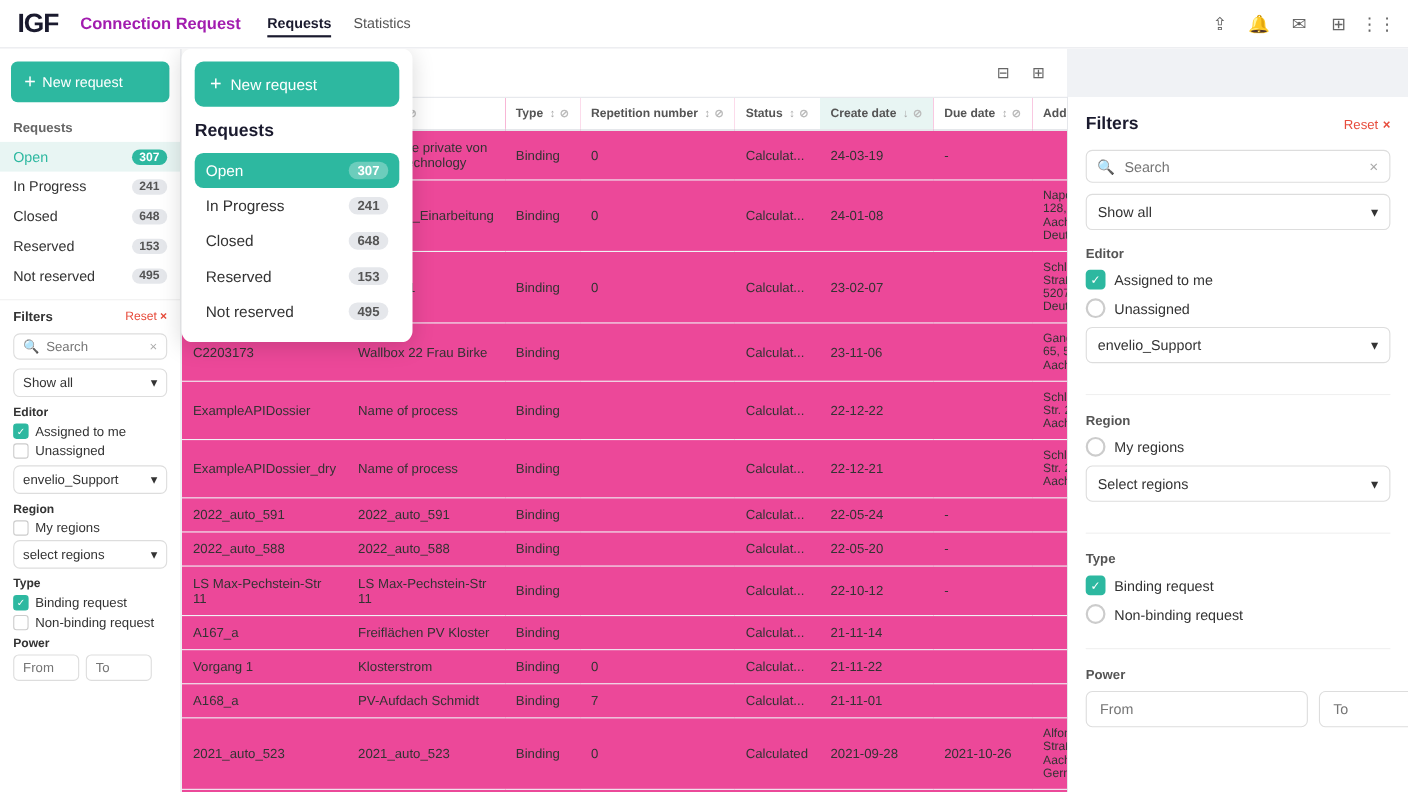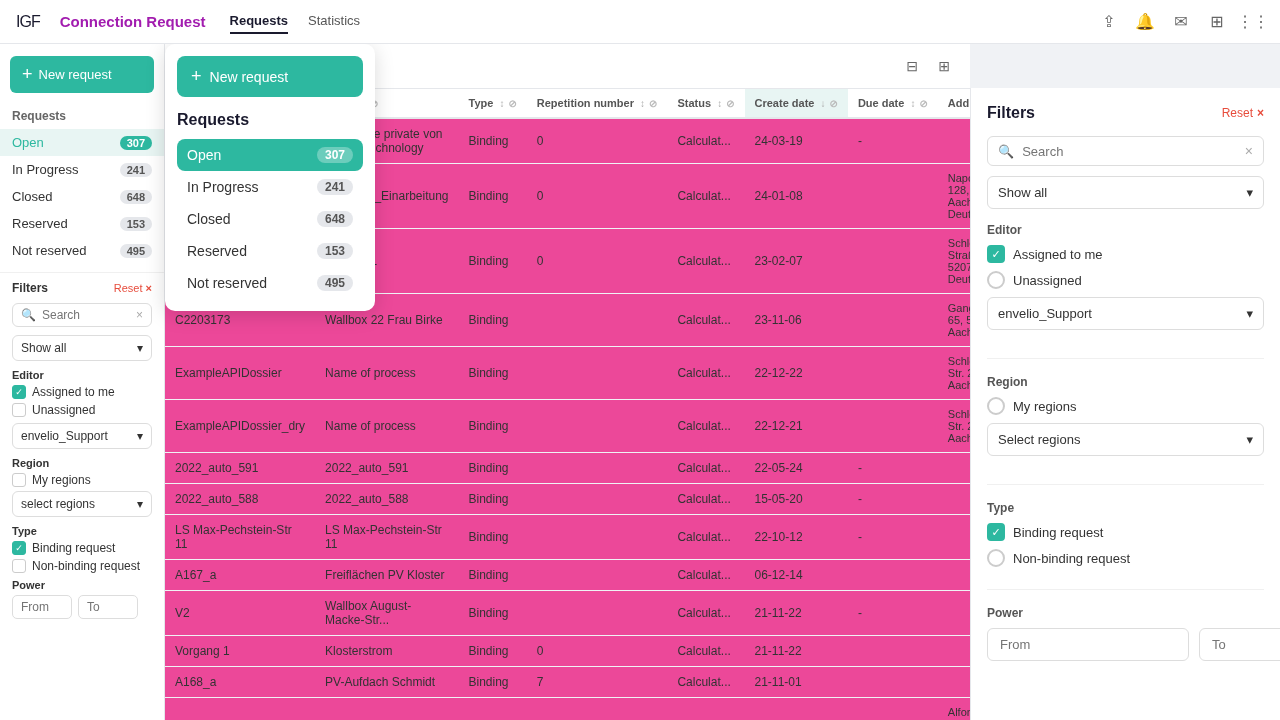--- a/index.html
+++ b/index.html
@@ -9,21 +9,21 @@
     .topnav {
       background: #fff;
       height: 44px;
       display: flex;
       align-items: center;
       padding: 0 16px;
       border-bottom: 1px solid #e5e7eb;
       position: fixed; top: 0; left: 0; right: 0; z-index: 100;
     }
     .topnav-logo {
-      font-weight: 400; font-size: 16px; color: #1a1a2e; margin-right: 20px; letter-spacing: -1px;
+      font-weight: 700; font-size: 24px; color: #1a1a2e; margin-right: 20px; letter-spacing: -1px;
     }
     .topnav-title { font-weight: 600; font-size: 15px; color: #a21caf; margin-right: 24px; }
     .topnav-links { display: flex; gap: 20px; }
     .topnav-link { color: #555; font-size: 13px; cursor: pointer; padding: 4px 0; }
     .topnav-link.active { color: #1a1a2e; font-weight: 600; border-bottom: 2px solid #1a1a2e; }
     .topnav-icons { margin-left: auto; display: flex; gap: 14px; align-items: center; }
     .topnav-icon { width: 22px; height: 22px; cursor: pointer; color: #666; display: flex; align-items: center; justify-content: center; font-size: 16px; }
 
     
     .layout { display: flex; margin-top: 44px; height: calc(720px - 44px); }
@@ -356,52 +356,42 @@
       <td>22-05-24</td>
       <td>-</td>
       <td style="font-size:11px;"></td>
     </tr>
             <tr>
       <td>2022_auto_588</td>
       <td>2022_auto_588</td>
       <td>Binding</td>
       <td></td>
       <td>Calculat...</td>
-      <td>15-05-20</td>
+      <td>22-05-20</td>
       <td>-</td>
       <td style="font-size:11px;"></td>
     </tr>
             <tr>
       <td>LS Max-Pechstein-Str 11</td>
       <td>LS Max-Pechstein-Str 11</td>
       <td>Binding</td>
       <td></td>
       <td>Calculat...</td>
       <td>22-10-12</td>
       <td>-</td>
       <td style="font-size:11px;"></td>
     </tr>
             <tr>
       <td>A167_a</td>
       <td>Freiflächen PV Kloster</td>
       <td>Binding</td>
       <td></td>
       <td>Calculat...</td>
-      <td>06-12-14</td>
-      <td></td>
-      <td style="font-size:11px;"></td>
-    </tr>
-            <tr>
-      <td>V2</td>
-      <td>Wallbox August-Macke-Str...</td>
-      <td>Binding</td>
-      <td></td>
-      <td>Calculat...</td>
-      <td>21-11-22</td>
-      <td>-</td>
+      <td>21-11-14</td>
+      <td></td>
       <td style="font-size:11px;"></td>
     </tr>
             <tr>
       <td>Vorgang 1</td>
       <td>Klosterstrom</td>
       <td>Binding</td>
       <td>0</td>
       <td>Calculat...</td>
       <td>21-11-22</td>
       <td></td>

